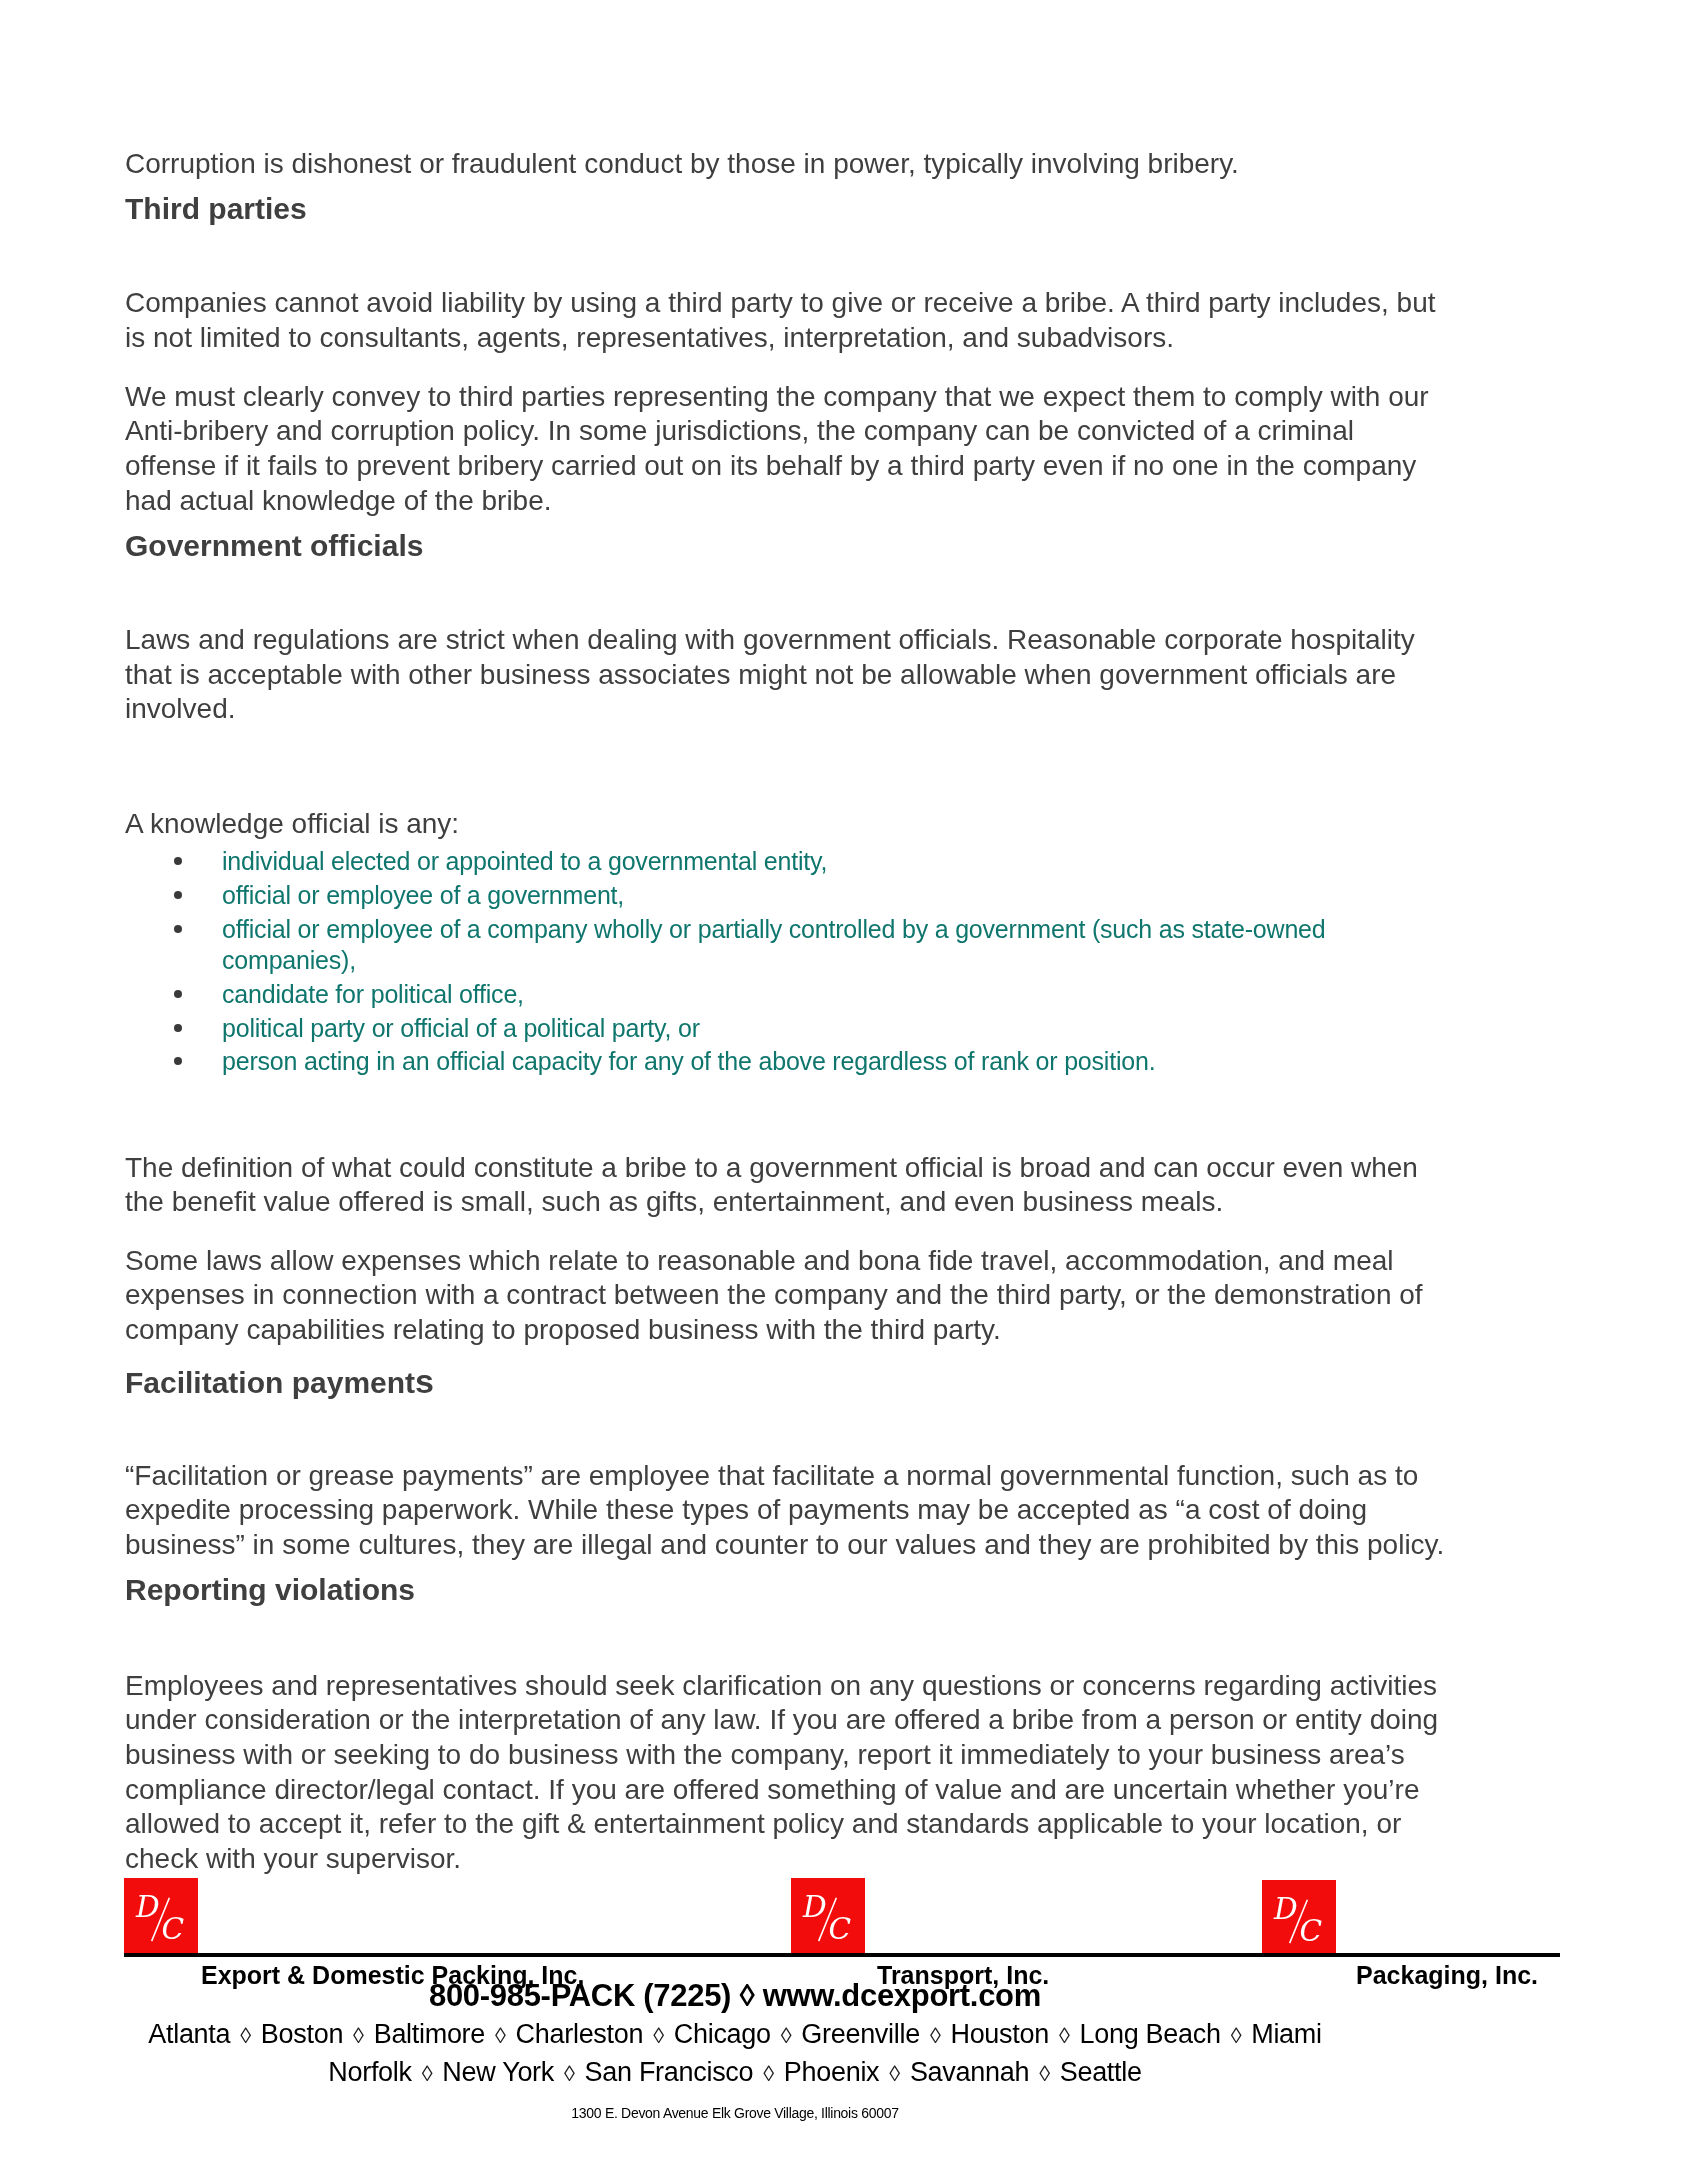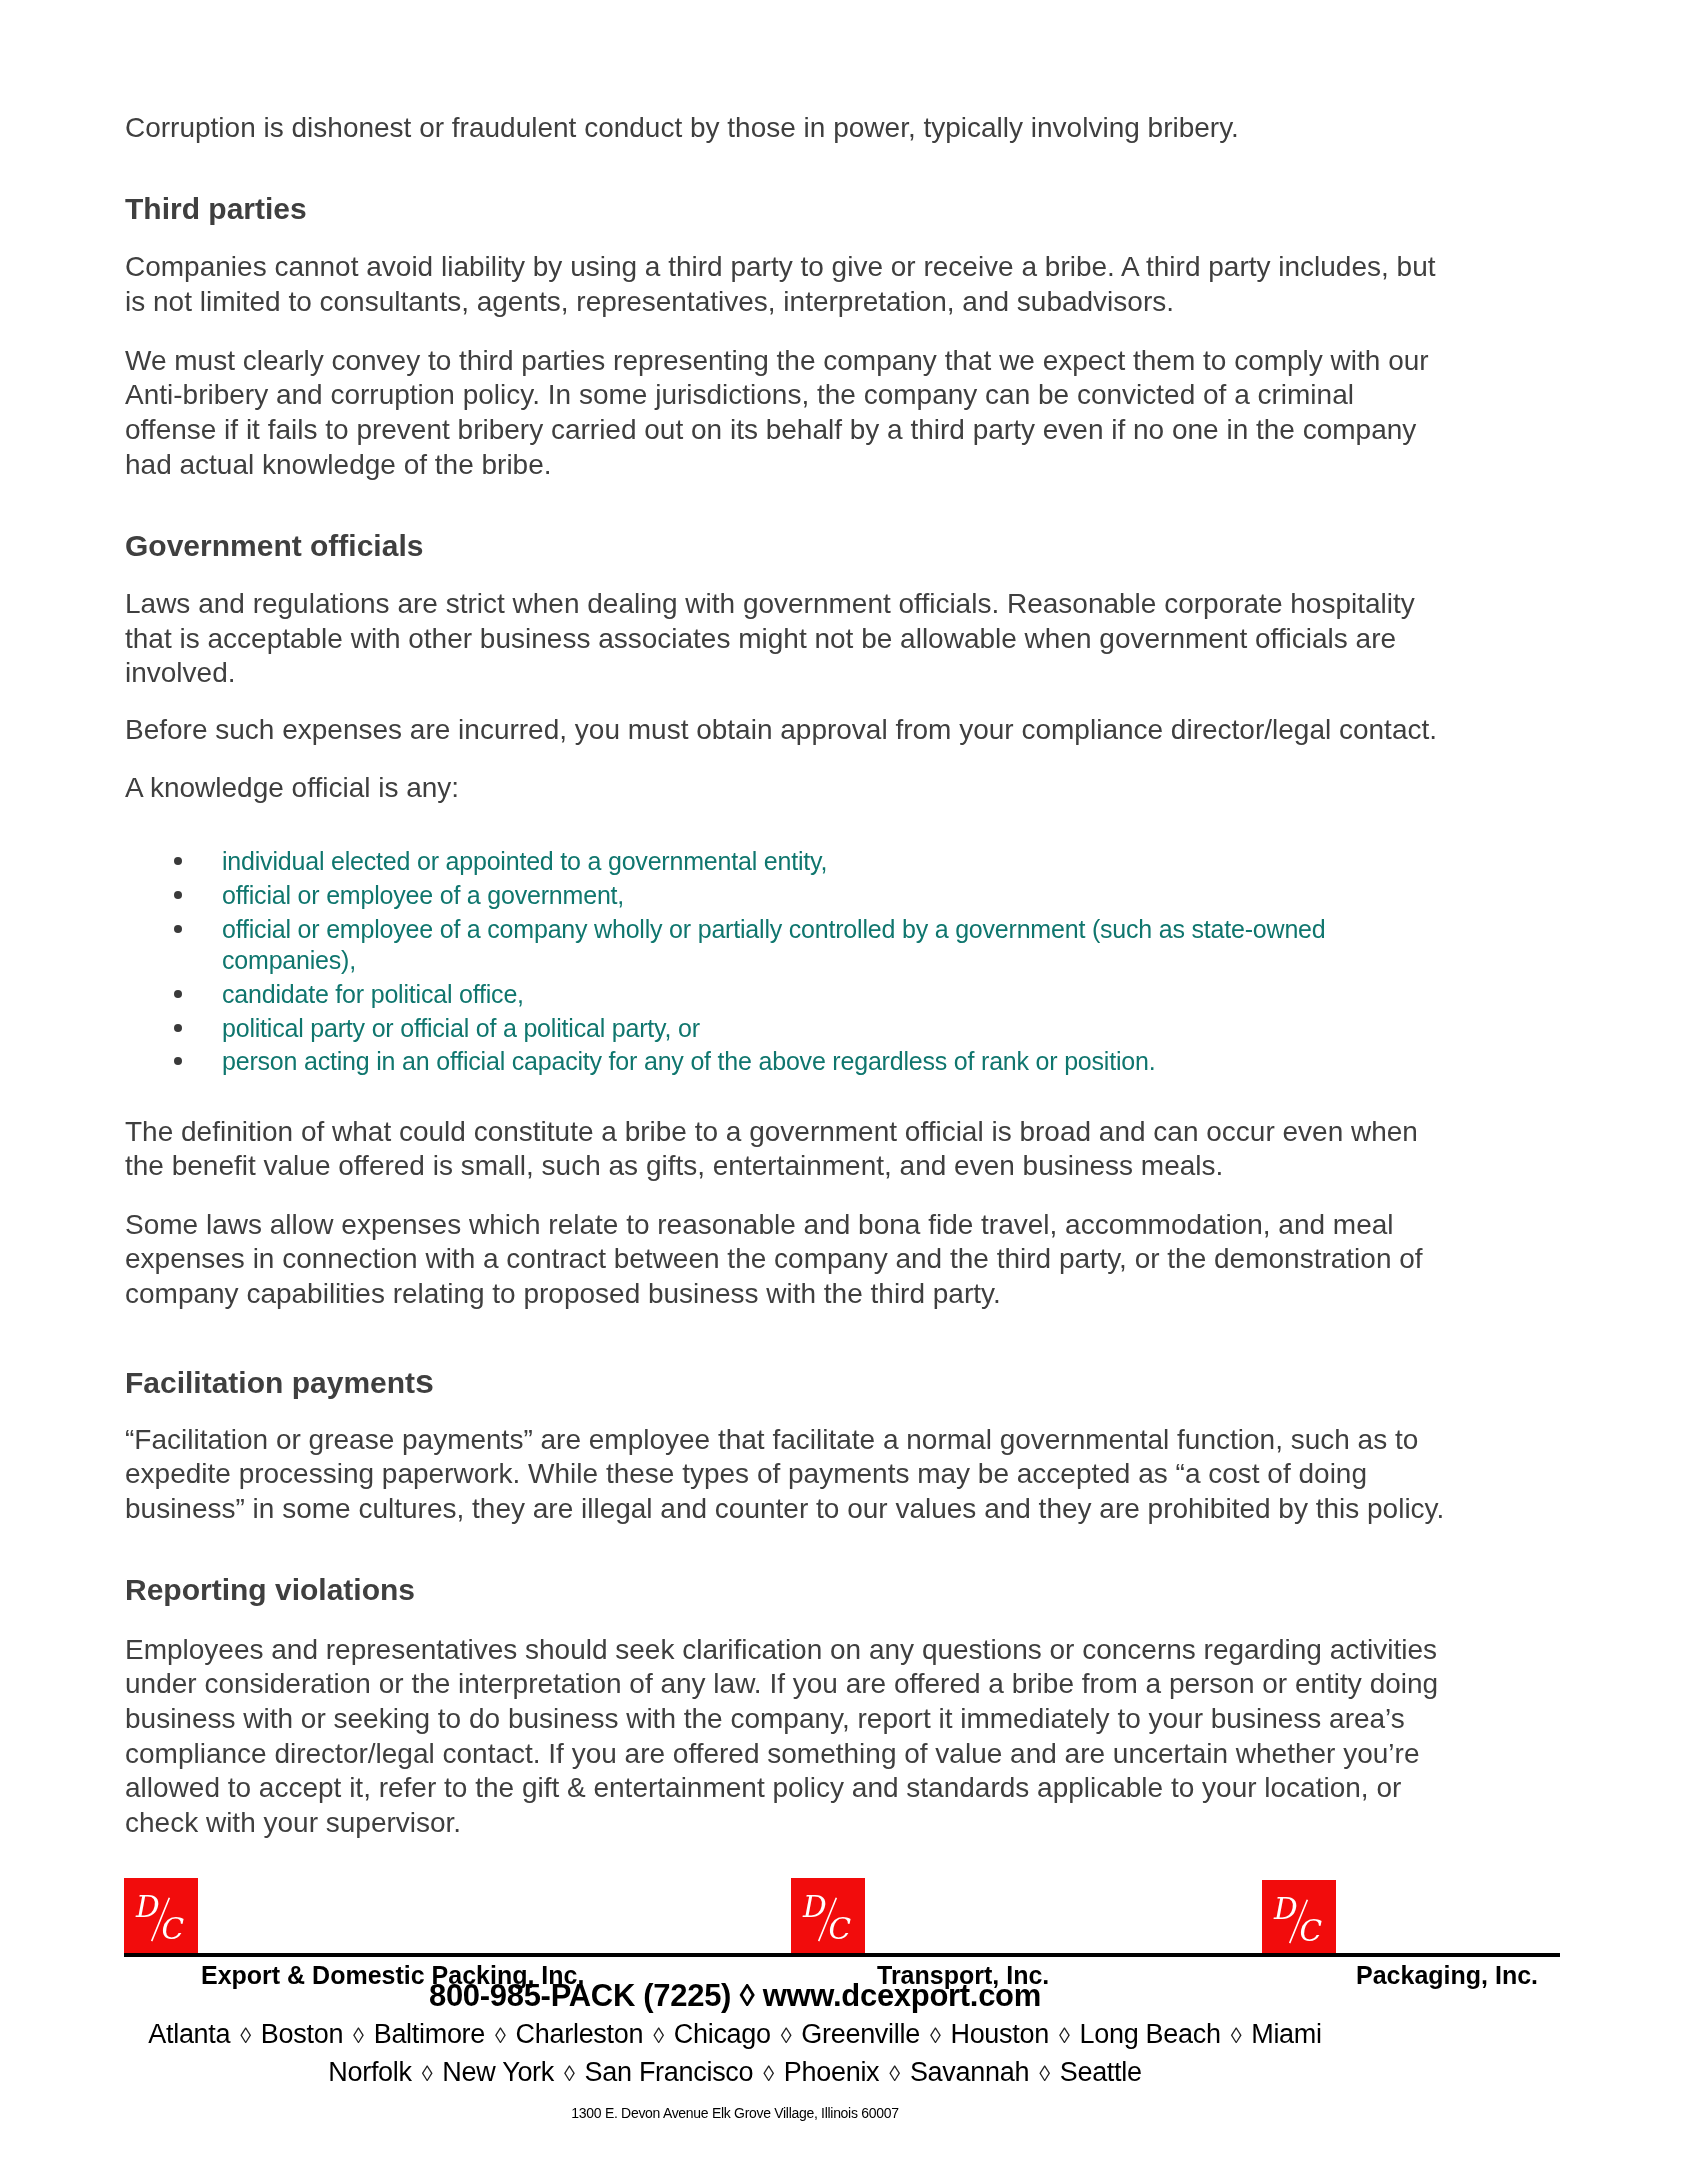--- a/index.html
+++ b/index.html
@@ -1,21 +1,21 @@
 <!DOCTYPE html>
 <html><head>
 <meta charset="utf-8">
 <style>
   html, body { margin: 0; padding: 0; background: #ffffff; }
   body { width: 1683px; height: 2178px; position: relative; overflow: hidden; }
   .page { position: absolute; left: 0; top: 0; width: 1683px; height: 2178px; background: #fff; }
   .ln {
     position: absolute; left: 125px; white-space: nowrap;
     font-family: "Liberation Sans", sans-serif; font-size: 28px; color: #3f3f3f;
-    line-height: 35px; height: 35px;
+    line-height: 35px; height: 35px; margin-top: 36px;
   }
   .hd {
     position: absolute; left: 125px; white-space: nowrap;
     font-family: "Liberation Sans", sans-serif; font-size: 30px; font-weight: bold; color: #3f3f3f;
     line-height: 36px;
   }
   .hd .big-s { font-size: 34px; }
   .bl {
     position: absolute; left: 222px; white-space: nowrap;
     font-family: "Liberation Sans", sans-serif; font-size: 25px; color: #0f766e; line-height: 32px;
@@ -64,21 +64,20 @@
     <div class="ln" style="top:412px">offense if it fails to prevent bribery carried out on its behalf by a third party even if no one in the company</div>
     <div class="ln" style="top:447px">had actual knowledge of the bribe.</div>
   </div>
 
   <div class="hd" style="top:528px">Government officials</div>
   <div>
     <div class="ln" style="top:586px">Laws and regulations are strict when dealing with government officials. Reasonable corporate hospitality</div>
     <div class="ln" style="top:621px">that is acceptable with other business associates might not be allowable when government officials are</div>
     <div class="ln" style="top:655px">involved.</div>
   </div>
-  <div class="ln" style="top:712px">Before such expenses are incurred, you must obtain approval from your compliance director/legal contact.</div>
   <div class="ln" style="top:770px">A knowledge official is any:</div>
 
   <div>
     <div>
       <span class="bullet" style="top:857px"></span>
       <div class="bl" style="top:845px">individual elected or appointed to a governmental entity,</div>
     </div>
     <div>
       <span class="bullet" style="top:891px"></span>
       <div class="bl" style="top:879px">official or employee of a government,</div>

